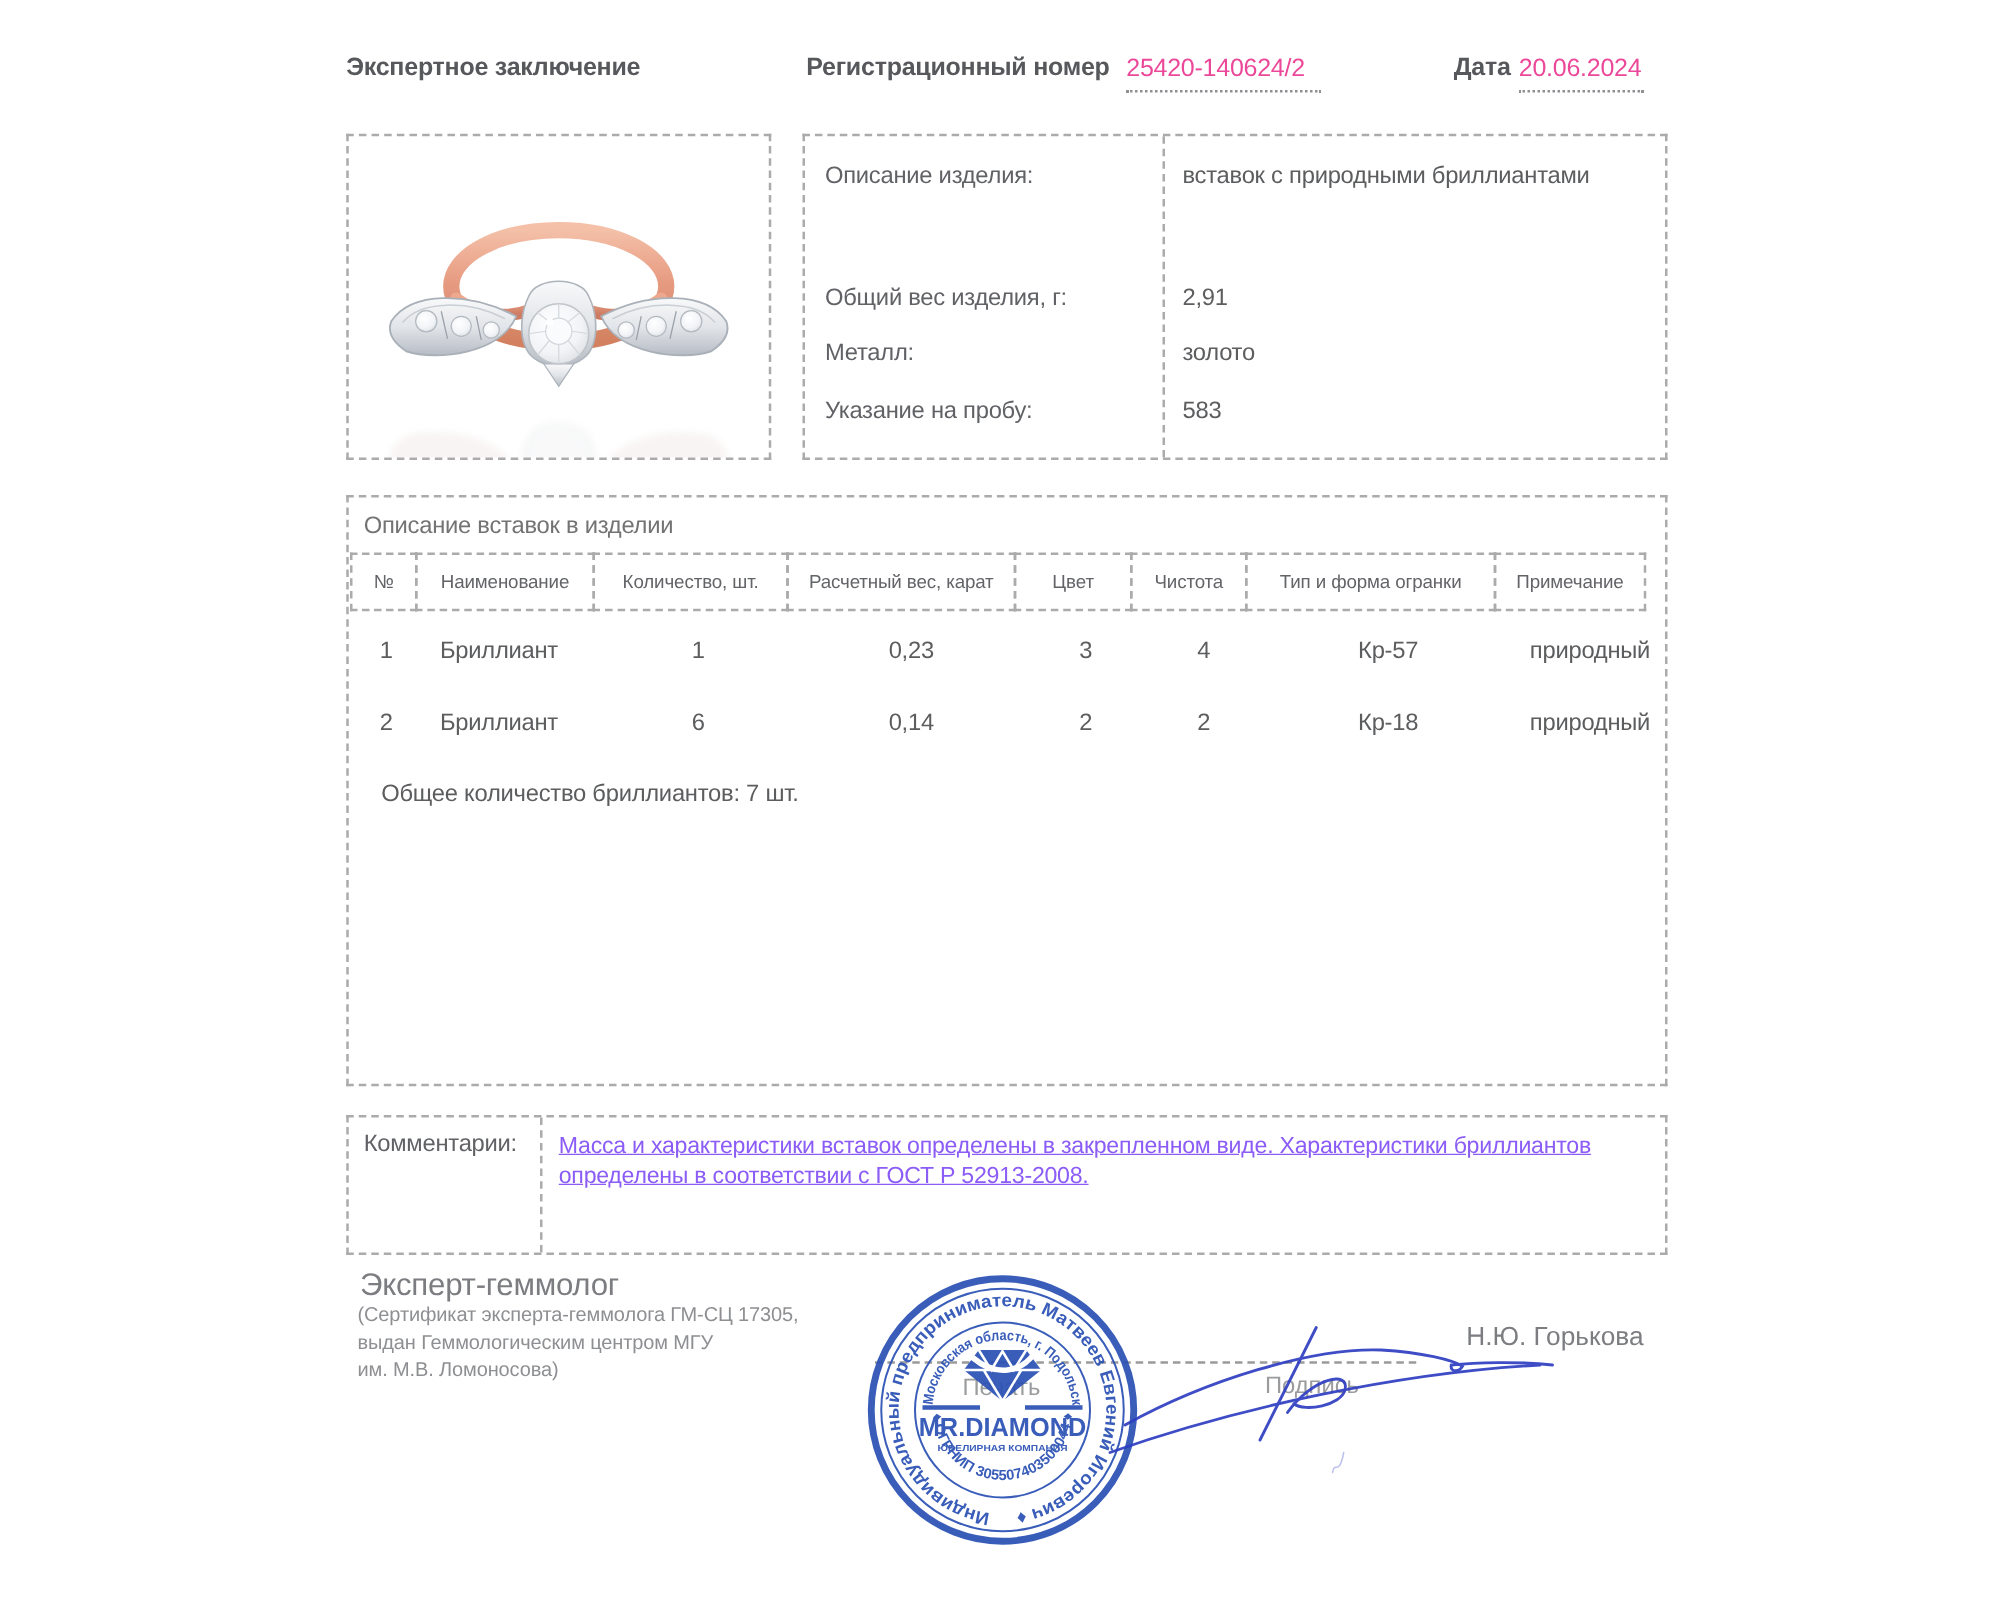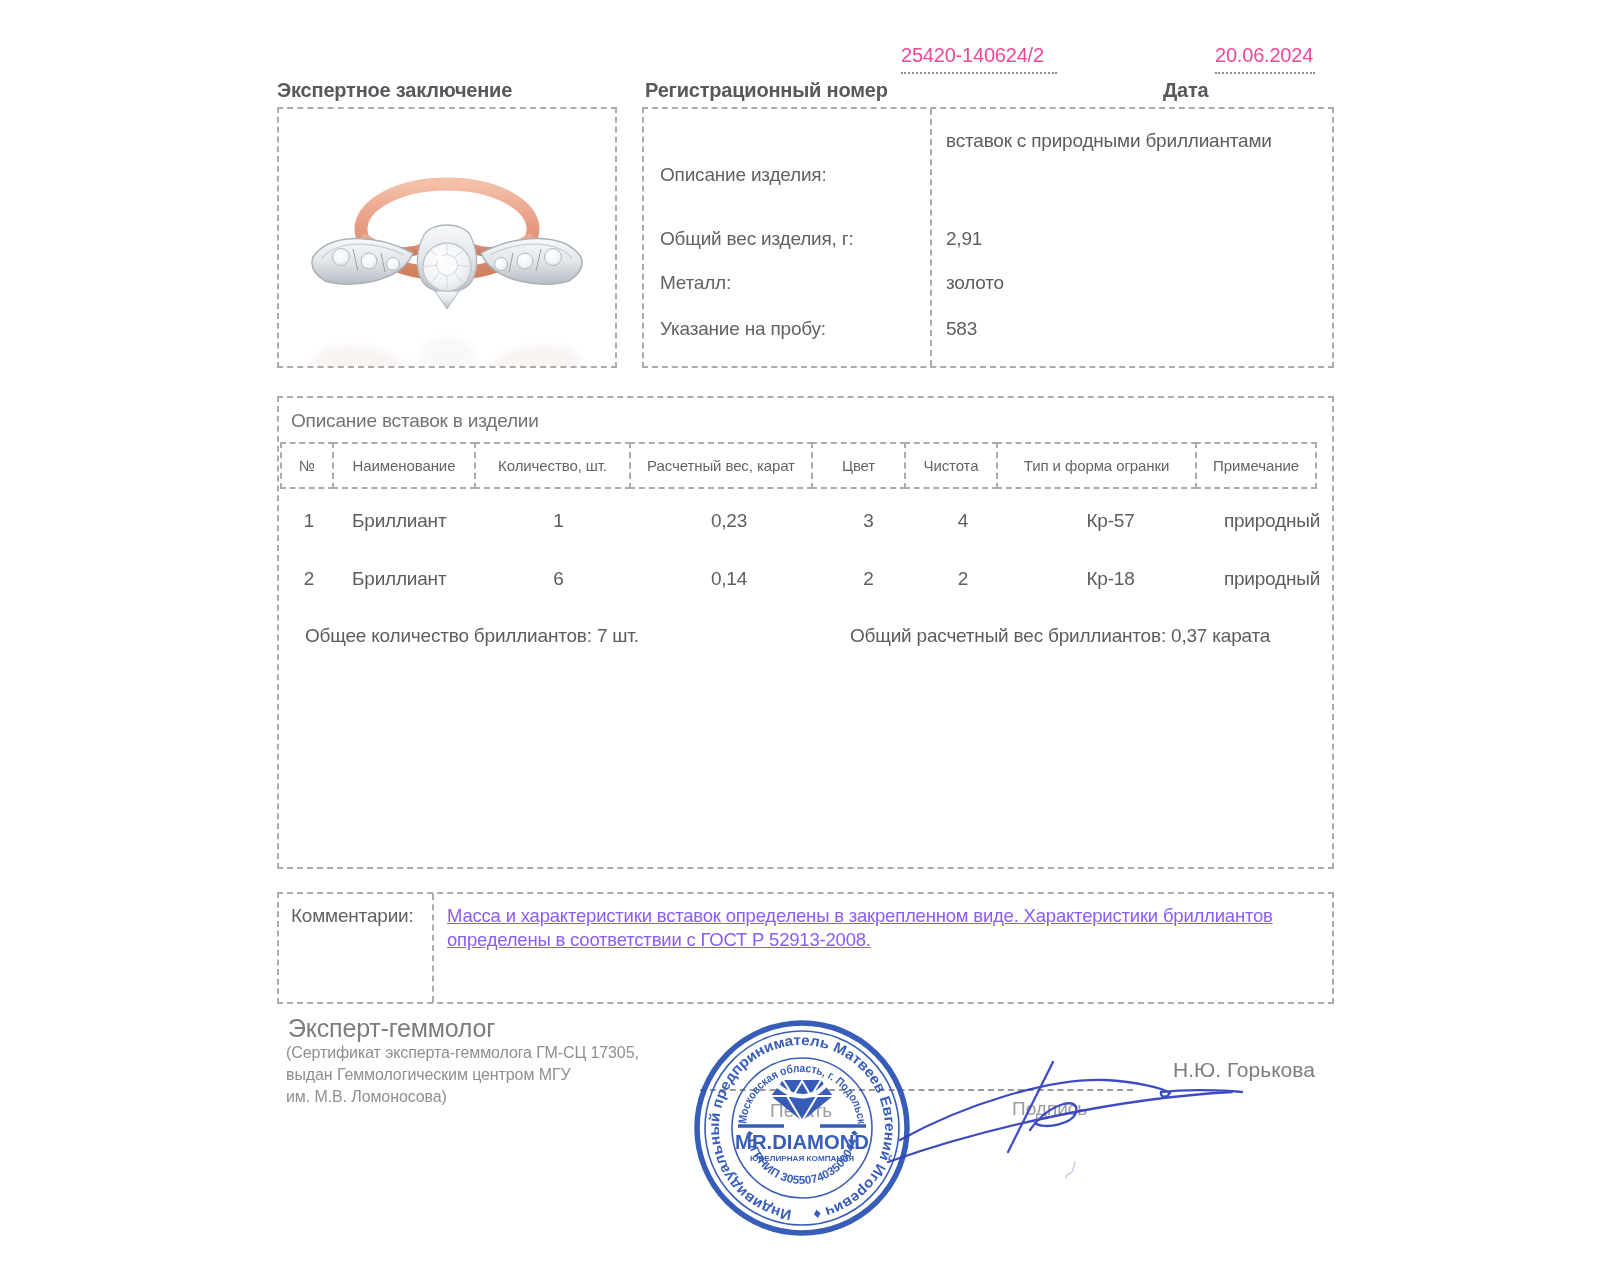--- a/index.html
+++ b/index.html
@@ -1,19 +1,19 @@
 <!DOCTYPE html>
 <html><head>
 <meta charset="utf-8">
 <style>
   html,body{margin:0;padding:0;background:#ffffff;}
   .page{position:relative;width:1600px;height:1280px;background:#fff;overflow:hidden;
         font-family:"Liberation Sans","DejaVu Sans",sans-serif;color:#5c5d5f;}
   .abs{position:absolute;}
-  .bold{font-weight:bold;color:#57585b;margin-top:36px;}
+  .bold{font-weight:bold;color:#57585b;}
   .t20{font-size:20px;letter-spacing:-0.2px;}
   .t19{font-size:19px;letter-spacing:-0.2px;}
   .t18{font-size:18.5px;letter-spacing:-0.2px;}
   .t15{font-size:15px;letter-spacing:-0.1px;}
   .val{color:#ec4899;}
   .lbl{color:#616266;}
   .dotted-under{border-bottom:2px dotted #8f9093;padding-bottom:5px;}
   .dash-box{border:2px dashed #ababab;box-sizing:border-box;background:#fff;}
   .vdash{border-left:2px dashed #ababab;}
   
@@ -102,21 +102,21 @@
         <path d="M 144,128 C 150,112 186,112 192,128 C 198,140 200,158 194,170 C 186,188 150,188 142,170 C 136,158 138,140 144,128 Z" fill="#b9bdc4"></path>
         <circle cx="168" cy="158" r="24" fill="#c8ccd2"></circle>
         <path d="M 86,130 C 113,150 140,145 166,129" fill="none" stroke="#d8a18a" stroke-width="10"></path>
         <path d="M 170,129 C 196,145 223,150 250,130" fill="none" stroke="#d8a18a" stroke-width="10"></path>
       </g>
     </svg>
   </div>
 
   <div class="abs dash-box" style="left:642px;top:107px;width:692px;height:261px;">
     <div class="abs vdash" style="left:286px;top:0;bottom:0;"></div>
-    <div class="abs t19 lbl" style="left:16px;top:21px;margin-top:34px;">Описание изделия:</div>
+    <div class="abs t19 lbl" style="left:16px;top:21px;">Описание изделия:</div>
     <div class="abs t19" style="left:302px;top:21px;width:380px;">вставок с природными бриллиантами</div>
     <div class="abs t19 lbl" style="left:16px;top:119px;">Общий вес изделия, г:</div>
     <div class="abs t19" style="left:302px;top:119px;">2,91</div>
     <div class="abs t19 lbl" style="left:16px;top:163px;">Металл:</div>
     <div class="abs t19" style="left:302px;top:163px;">золото</div>
     <div class="abs t19 lbl" style="left:16px;top:209px;">Указание на пробу:</div>
     <div class="abs t19" style="left:302px;top:209px;">583</div>
   </div>
 
   <div class="abs dash-box" style="left:277px;top:396px;width:1057px;height:473px;">
@@ -149,21 +149,20 @@
       <div class="tcell c1">Бриллиант</div>
       <div class="tcell c2">6</div>
       <div class="tcell c3">0,14</div>
       <div class="tcell c4">2</div>
       <div class="tcell c5">2</div>
       <div class="tcell c6">Кр-18</div>
       <div class="tcell c7">природный</div>
     </div>
 
     <div class="abs t19" style="left:26px;top:227px;">Общее количество бриллиантов: 7 шт.</div>
-    <div class="abs t19" style="left:571px;top:227px;">Общий расчетный вес бриллиантов: 0,37 карата</div>
   </div>
 
   <div class="abs dash-box" style="left:277px;top:892px;width:1057px;height:112px;">
     <div class="abs vdash" style="left:153px;top:0;bottom:0;"></div>
     <div class="abs t19 lbl" style="left:12px;top:11px;">Комментарии:</div>
     <div class="abs t18" style="left:168px;top:10px;width:840px;line-height:24px;color:#8b5cf6;text-decoration:underline;">Масса и характеристики вставок определены в закрепленном виде. Характеристики бриллиантов определены в соответствии с ГОСТ Р 52913-2008.</div>
   </div>
 
   <div class="abs" style="left:288px;top:1014px;font-size:25px;color:#7c7d80;letter-spacing:-0.2px;">Эксперт-геммолог</div>
   <div class="abs cert-lines" style="left:286px;top:1042px;">

